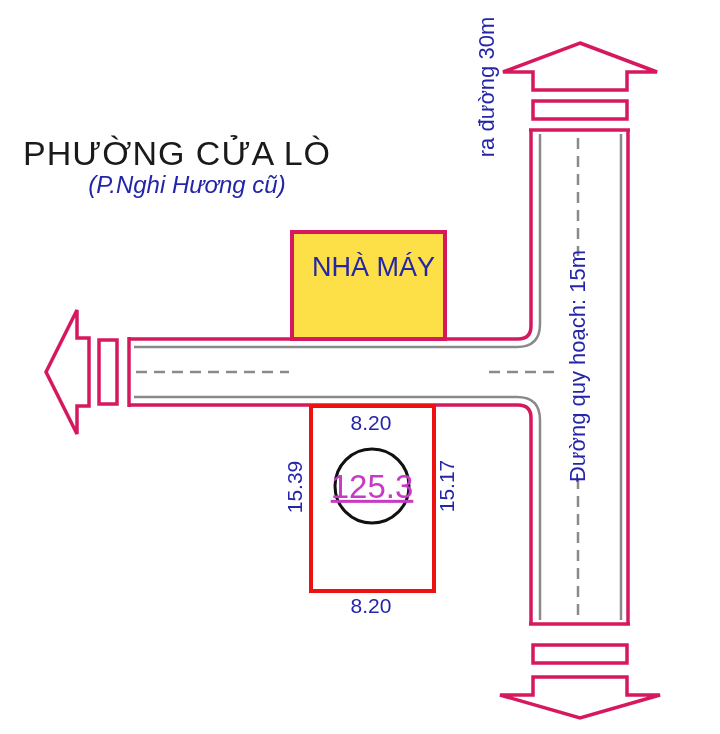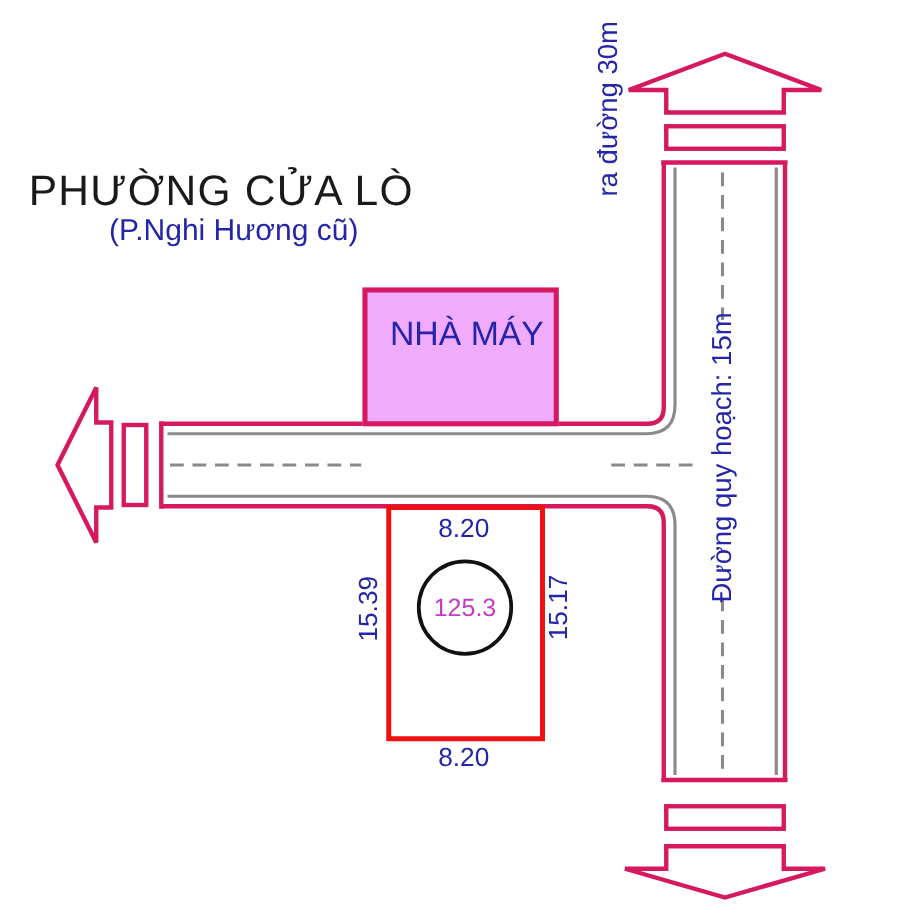--- a/index.html
+++ b/index.html
@@ -31,26 +31,26 @@
     white-space:nowrap;
     transform:translate(-50%,-50%);
     color:var(--text-blue);
     line-height:1.1;
   }
   .txt.vert{transform:translate(-50%,-50%) rotate(-90deg);}
   .region-title{font-size:34px;color:var(--title-black);letter-spacing:1px;}
   .region-subtitle{font-size:24px;}
   .road-label{font-size:22px;}
   .dim-label{font-size:21px;}
-  .area-value{font-size:20px;color:var(--area-magenta);}
+  .area-value{font-size:33px;color:var(--area-magenta);text-decoration:underline;}
   .water-box{
     position:absolute;
     left:290px;top:230px;width:157px;height:111px;
     border:4px solid var(--crimson);
-    background:#f0abfc;
+    background:#fde047;
     padding:16px 0 4px 18px;
   }
   .water-box .wline{
     color:var(--text-blue);
     font-size:27px;
     line-height:34px;
     white-space:nowrap;
   }
 </style>
 </head>
@@ -83,21 +83,21 @@
     <rect class="crim" x="533" y="101" width="94" height="18"></rect>
 
     <rect class="crim" x="533" y="645" width="94" height="18"></rect>
     <polygon class="crim" points="533,677 627,677 627,695 660,695 580,718 500,695 533,695"></polygon>
 
     <rect class="plot-rect" x="311" y="406" width="123" height="185"></rect>
     <circle class="area-circle" cx="372" cy="486" r="37"></circle>
   </svg>
 
   <div class="txt region-title" style="left:177px;top:154px;">PHƯỜNG CỬA LÒ</div>
-  <div class="txt region-subtitle" style="left:187px;top:185px;">(P.Nghi Hương cũ)</div>
+  <div class="txt region-subtitle" style="left:187px;top:185px;font-style:italic;">(P.Nghi Hương cũ)</div>
 
   <div class="water-box">
     <div class="wline">NHÀ MÁY</div>
   </div>
 
   <div class="txt road-label vert" style="left:578px;top:366px;">Đường quy hoạch: 15m</div>
   <div class="txt road-label vert" style="left:487px;top:87px;">ra đường 30m</div>
 
   <div class="txt dim-label" style="left:371px;top:423px;">8.20</div>
   <div class="txt dim-label" style="left:371px;top:606px;">8.20</div>

